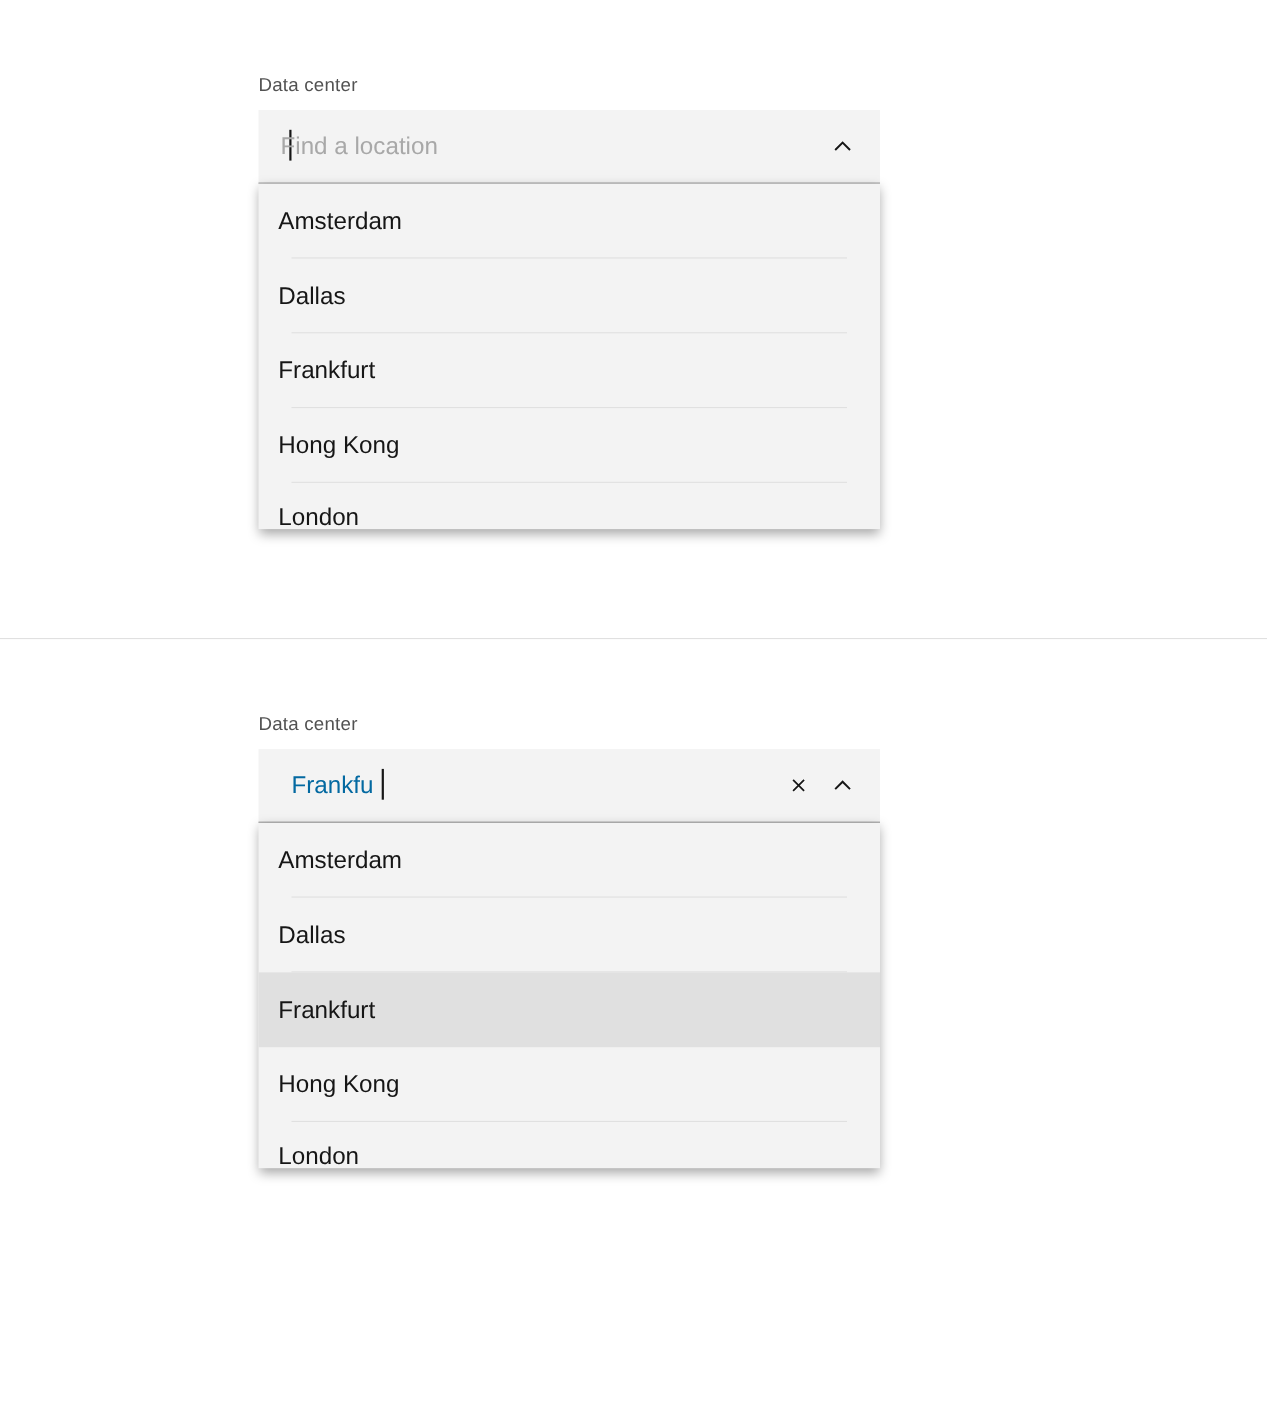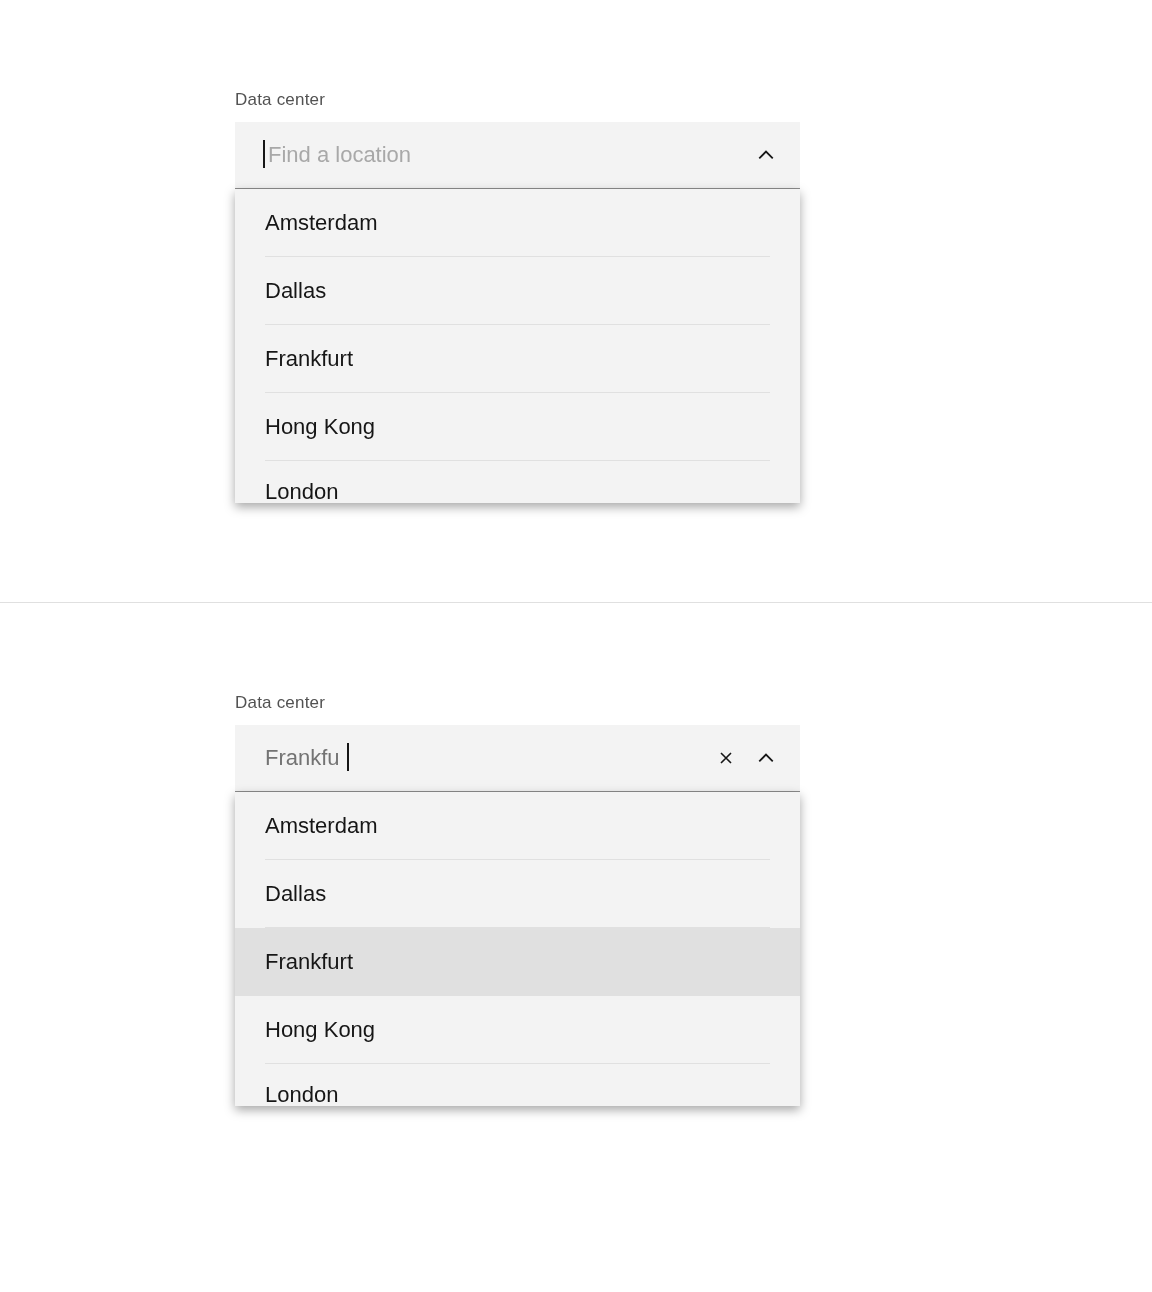--- a/index.html
+++ b/index.html
@@ -10,21 +10,20 @@
   body {
     font-family: -apple-system, BlinkMacSystemFont, "Segoe UI", Helvetica, Arial, sans-serif;
     background: #ffffff;
     width: 1152px;
     height: 1292px;
     position: relative;
   }
   .section {
     position: relative;
     width: 100%;
-    margin-top: 22px;
   }
   .section-1 {
     height: 580px;
     padding-top: 68px;
   }
   .section-2 {
     height: 582px;
     padding-top: 68px;
   }
   .label {
@@ -52,25 +51,25 @@
     position: absolute;
     width: 1.5px;
     height: 28px;
     background: #161616;
     top: 18px;
   }
   .input-text {
     position: absolute;
     left: 30px;
     font-size: 22px;
-    color: #737373;
+    color: #0369a1;
   }
   .placeholder-text {
     position: absolute;
-    left: 33px;
+    left: 20px;
     font-size: 22px;
     color: #a8a8a8;
   }
   .chevron-btn {
     position: absolute;
     right: 22px;
     top: 50%;
     transform: translateY(-50%);
     width: 24px;
     height: 24px;
@@ -94,21 +93,21 @@
   .dropdown-menu {
     width: 565px;
     background: #f3f3f3;
     max-height: 314px;
     overflow: hidden;
     box-shadow: 0 4px 10px rgba(0,0,0,0.35);
     position: relative;
   }
   .dropdown-item {
     height: 68px;
-    padding-left: 30px;
+    padding-left: 18px;
     display: flex;
     align-items: center;
     font-size: 22px;
     color: #161616;
     cursor: pointer;
     position: relative;
   }
   .dropdown-item.highlighted {
     background: #e0e0e0;
   }

